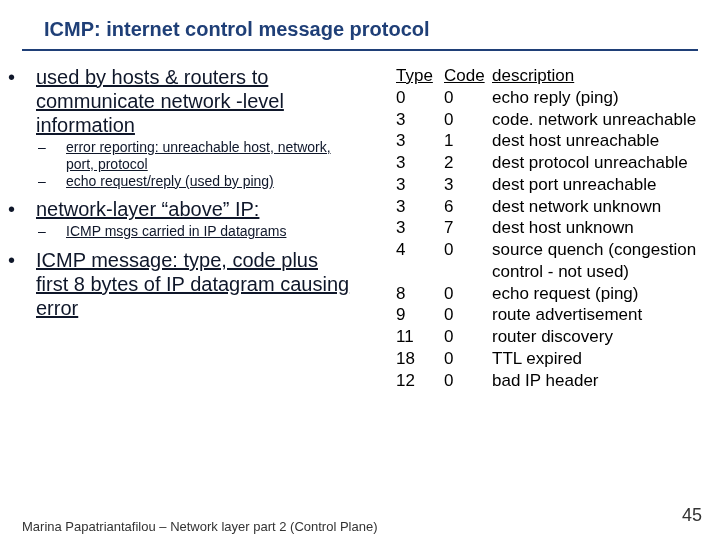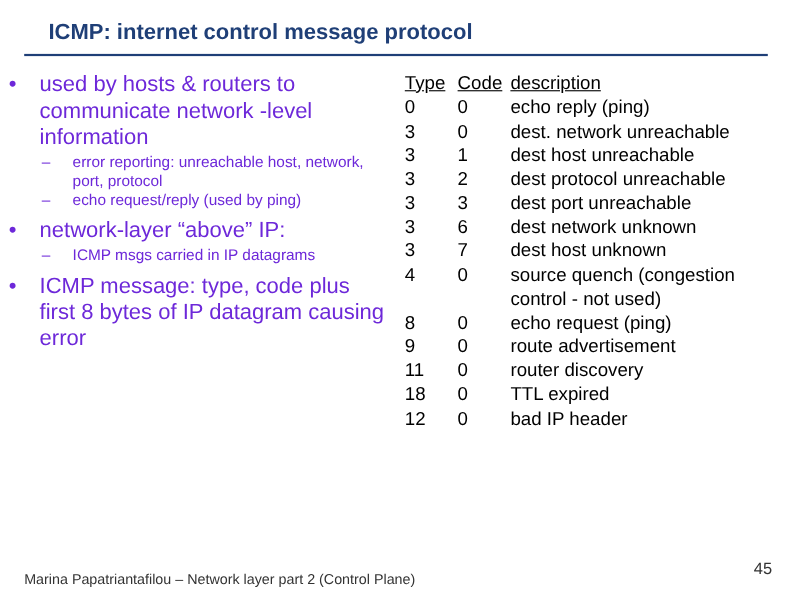--- a/index.html
+++ b/index.html
@@ -22,21 +22,22 @@
     border-top: 2px solid #1f3f77;
     margin: 0 22px 10px 22px;
   }
   .content {
     display: flex;
     padding: 4px 22px 0 22px;
   }
   .left {
     width: 50%;
     padding-right: 10px;
-    color: #6d28d9;
+    color: #0f172a;
+    text-decoration: underline;
   }
   .right {
     width: 50%;
     padding-left: 8px;
     color: #000;
   }
   .b1 {
     font-size: 20px;
     line-height: 1.2;
     margin-left: 14px;
@@ -51,34 +52,35 @@
     text-indent: -14px;
     margin-bottom: 0;
   }
   .b2 .dash { display: inline-block; width: 14px; }
   .spacer { height: 8px; }
   .table {
     font-size: 17px;
     line-height: 1.28;
     display: grid;
     grid-template-columns: 48px 48px 1fr;
+    margin-left: 28px;
   }
   .table .hdr { text-decoration: underline; }
   .footer {
     position: absolute;
     bottom: 6px;
     left: 22px;
     font-size: 13px;
     color: #333;
   }
   .pagenum {
     position: absolute;
     bottom: 14px;
     right: 18px;
-    font-size: 15px;
+    font-size: 18px;
     color: #333;
   }
 </style>
 </head>
 <body>
 
 <div class="title">ICMP: internet control message protocol</div>
 <hr class="rule">
 
 <div class="content">
@@ -98,21 +100,21 @@
       <div class="hdr">Type</div>
       <div class="hdr">Code</div>
       <div class="hdr">description</div>
 
       <div>0</div>
       <div>0</div>
       <div>echo reply (ping)</div>
 
       <div>3</div>
       <div>0</div>
-      <div>dest. network unreachable</div>
+      <div>code. network unreachable</div>
 
       <div>3</div>
       <div>1</div>
       <div>dest host unreachable</div>
 
       <div>3</div>
       <div>2</div>
       <div>dest protocol unreachable</div>
 
       <div>3</div>

